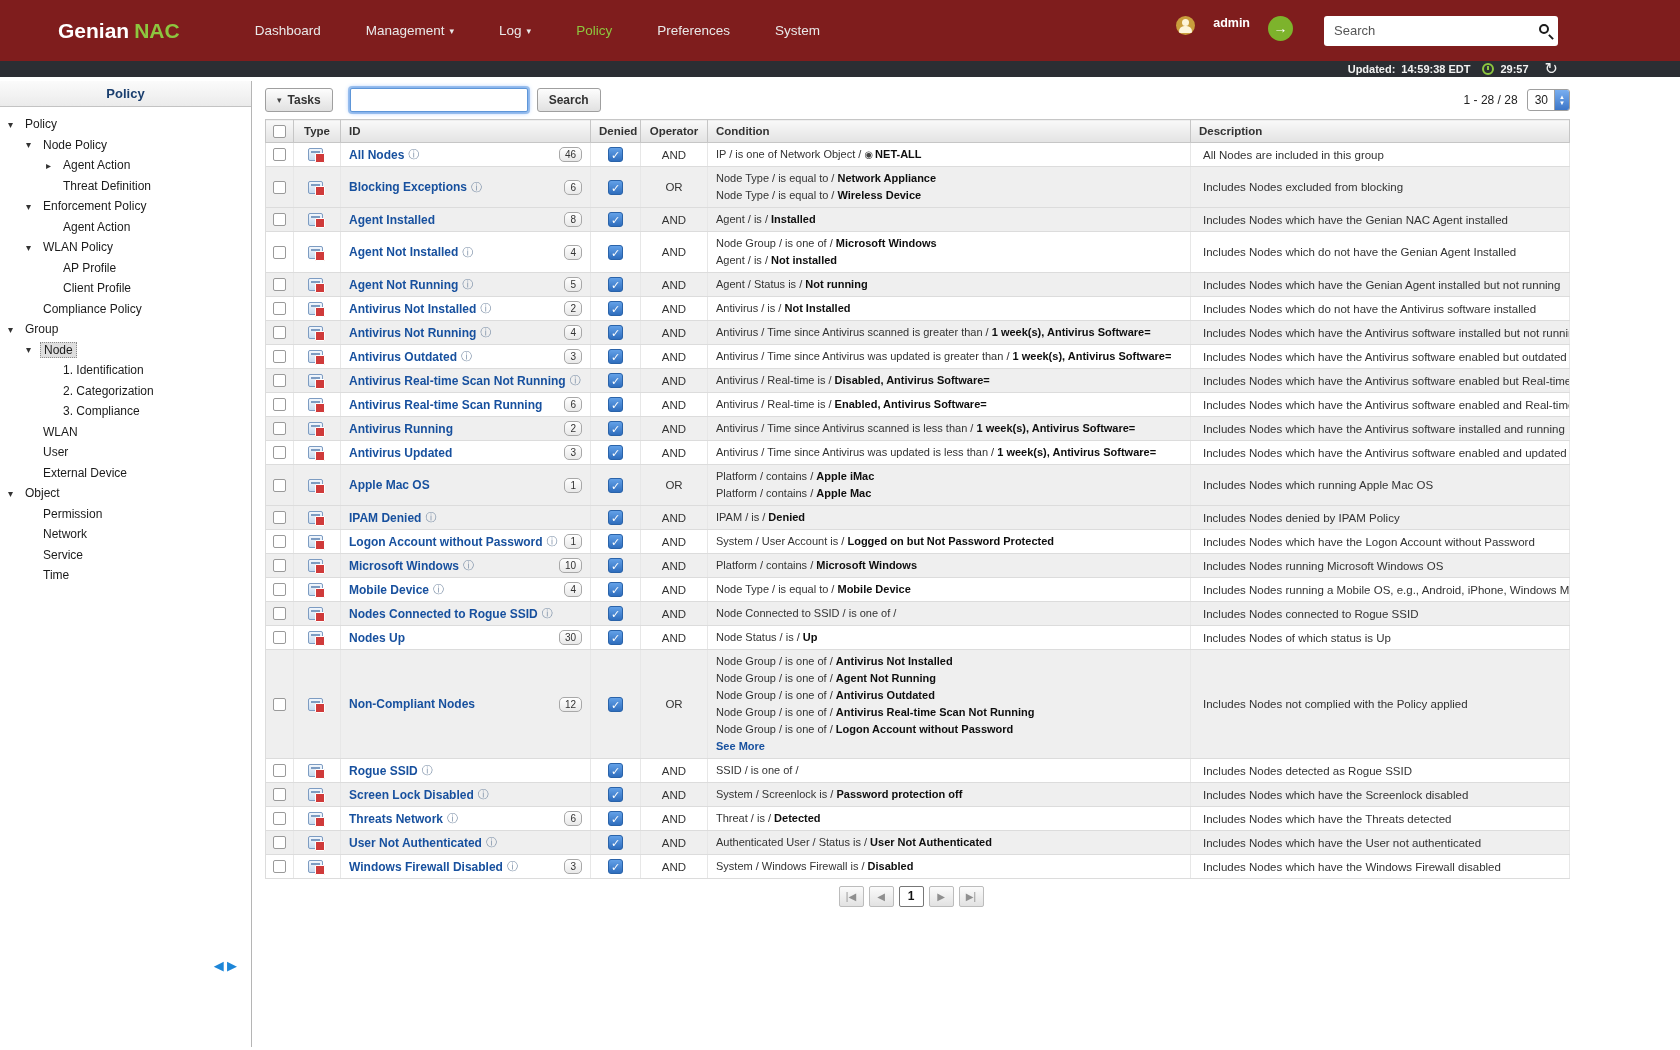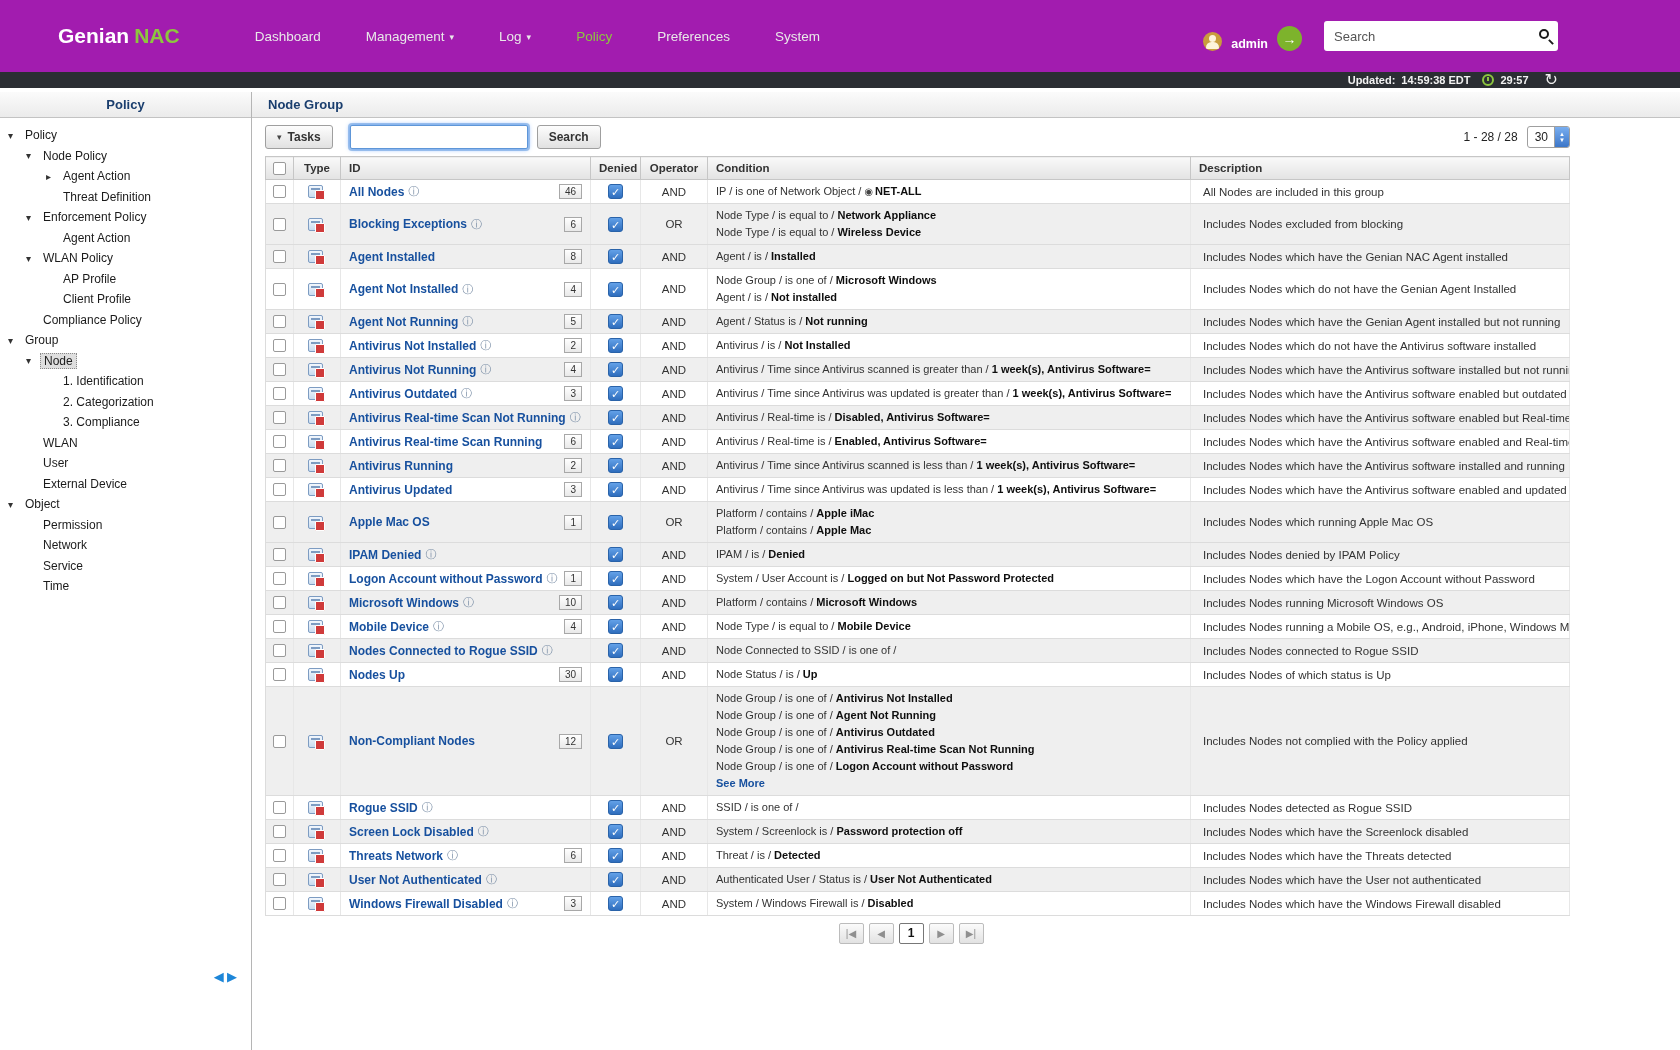--- a/index.html
+++ b/index.html
@@ -1,28 +1,28 @@
 <!DOCTYPE html>
 <html><head>
 <meta charset="utf-8">
 <style>
   * { margin:0; padding:0; box-sizing:border-box; }
   html,body { width:1680px; height:1050px; overflow:hidden; }
   body { font-family:"Liberation Sans","DejaVu Sans",sans-serif; background:#fff; color:#222; font-size:12px; }
 
   
-  .navbar { height:72px; background:#a21caf; display:flex; align-items:center; padding-left:58px; }
+  .navbar { height:61px; background:#7f1d1d; display:flex; align-items:center; padding-left:58px; }
   .logo { font-size:21px; font-weight:bold; cursor:pointer; white-space:nowrap; }
   .logo-a { color:#ffffff; }
   .logo-b { color:#8dc63f; margin-left:5px; }
   .nav-items { display:flex; gap:45px; margin-left:75px; }
   .nav-item { color:#e9e9e9; font-size:13.5px; cursor:pointer; white-space:nowrap; }
   .nav-item.active { color:#8dc63f; }
   .nav-item .caret { font-size:9px; margin-left:5px; vertical-align:1px; }
-  .nav-right { margin-left:auto; display:flex; align-items:flex-end; gap:9px; padding-right:122px; }
+  .nav-right { margin-left:auto; display:flex; align-items:flex-start; gap:18px; padding-right:122px; }
   .user-icon { width:19px; height:19px; border-radius:50%; background:#c99d3c; position:relative; flex:none; }
   .user-icon::before { content:""; position:absolute; top:3px; left:6px; width:7px; height:7px; border-radius:50%; background:#fdf4da; }
   .user-icon::after { content:""; position:absolute; bottom:2px; left:3px; width:13px; height:7px; border-radius:7px 7px 2px 2px; background:#fdf4da; }
   .username { color:#fff; font-size:12.5px; font-weight:bold; }
   .logout-btn { width:25px; height:25px; border-radius:50%; background:#7db32c; display:flex; align-items:center; justify-content:center; cursor:pointer; }
   .logout-arrow { color:#fff; font-weight:bold; font-size:14px; line-height:1; }
   .search-wrap { position:relative; margin-left:13px; }
   .search-wrap input { width:234px; height:30px; border:none; border-radius:3px; background:#fff; padding:0 32px 0 10px; font-size:13px; color:#333; font-family:inherit; }
   .search-wrap input::placeholder { color:#555; }
   .lens { position:absolute; right:9px; top:8px; width:10px; height:10px; border:2px solid #1b1b1b; border-radius:50%; cursor:pointer; }
@@ -76,21 +76,21 @@
   tr.odd { background:#ffffff; }
   tr.even { background:#efefef; }
   td.c-check, td.c-type, td.c-status, td.c-op { text-align:center; }
   .cb { display:inline-block; width:13px; height:13px; border:1px solid #9a9a9a; border-radius:2px; background:#fff; vertical-align:middle; cursor:pointer; }
   .type-icon { display:inline-block; width:15px; height:13px; background:linear-gradient(#f2f7fd,#c9dcf0); border:1px solid #7d9cc2; border-radius:2px; position:relative; vertical-align:middle; margin-right:3px; }
   .type-icon::before { content:""; position:absolute; left:2px; top:2px; right:2px; height:2px; background:#7d9cc2; }
   .type-icon::after { content:""; position:absolute; right:-3px; bottom:-3px; width:8px; height:8px; background:#cf3a3a; border:1px solid #fff; border-radius:1px; }
   .id-wrap { display:flex; align-items:center; padding:0 8px; min-width:0; }
   .id-link { color:#17509e; font-weight:bold; font-size:12px; cursor:pointer; white-space:nowrap; overflow:hidden; }
   .info { color:#7a8ea6; font-size:11px; margin-left:4px; cursor:pointer; flex:none; }
-  .badge { margin-left:auto; flex:none; font-size:10px; color:#333; background:linear-gradient(#ffffff,#e9e9e9); border:1px solid #a8a8a8; border-radius:0; padding:0 5px; line-height:13px; }
+  .badge { margin-left:auto; flex:none; font-size:10px; color:#333; background:linear-gradient(#ffffff,#e9e9e9); border:1px solid #a8a8a8; border-radius:5px; padding:0 5px; line-height:13px; }
   .chk { display:inline-block; width:15px; height:15px; border-radius:3px; background:linear-gradient(#63a1e8,#2e6dbd); border:1px solid #2a63a9; color:#fff; font-size:11px; line-height:14px; text-align:center; font-weight:bold; cursor:pointer; }
   td.c-op { font-size:11.5px; color:#222; }
   td.c-cond { padding:3px 0; }
   .cond-line { padding:0 8px; line-height:17px; font-size:11px; white-space:nowrap; overflow:hidden; color:#333; }
   .cond-line .b { font-weight:bold; color:#0e0e0e; }
   .obj-icon { font-size:10px; color:#444; margin-right:2px; }
   .see-more { color:#17509e; font-weight:bold; cursor:pointer; }
   td.c-desc { padding:0 12px; white-space:nowrap; font-size:11.5px;margin-top:8px; }
 
   
@@ -232,21 +232,20 @@
           <span class="tree-label">Time</span>
         </div>
       </div>
     <div class="collapse-ctl">
       <span>◀</span>
       <span>▶</span>
     </div>
   </aside>
 
   <main class="main">
-    <div class="panel-header">Node Group</div>
 
     <div class="toolbar">
       <button class="btn tasks-btn">
         <span class="caret">▾</span>
         <span>Tasks</span>
       </button>
       <input class="tb-search-input" style="">
       <button class="btn">Search</button>
       <div class="toolbar-right">
         <span class="range">1 - 28 / 28</span>

